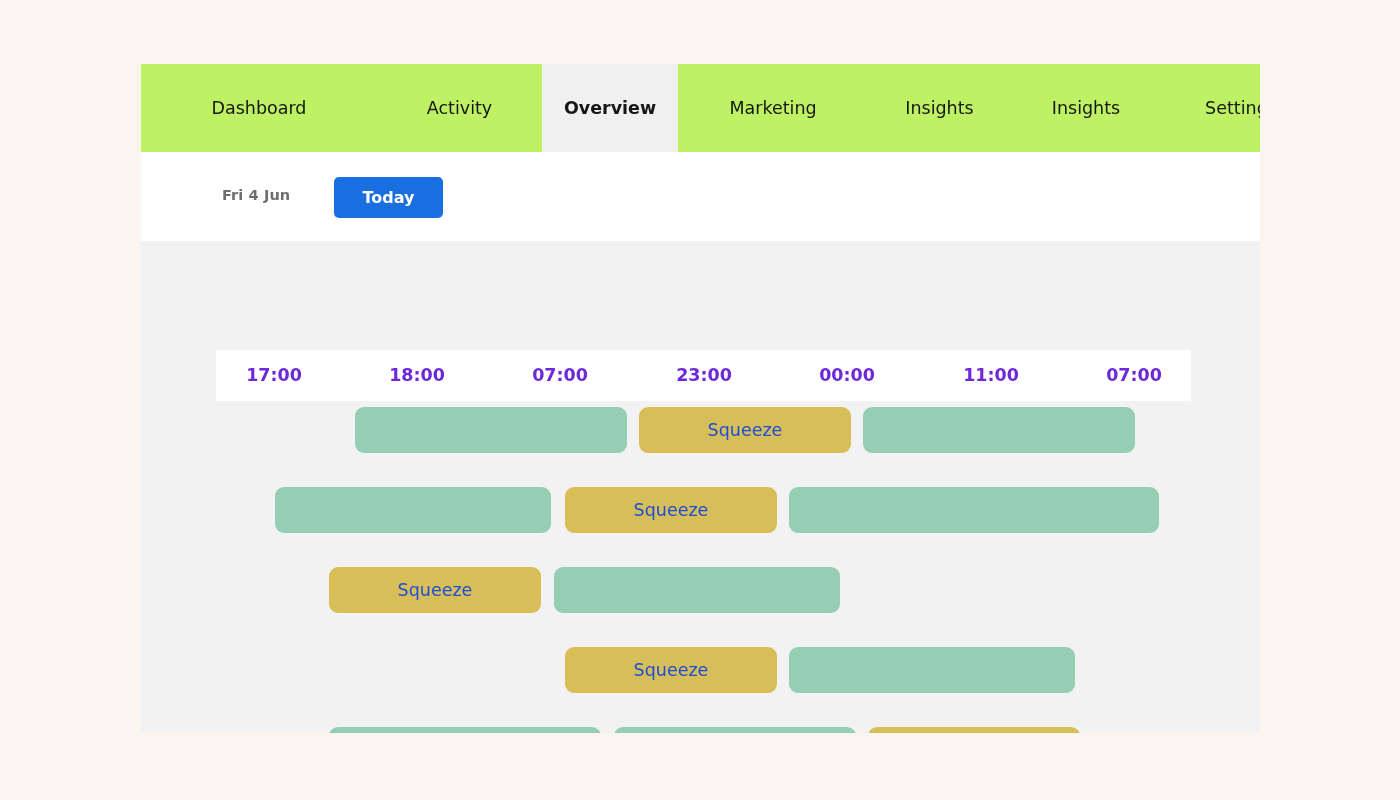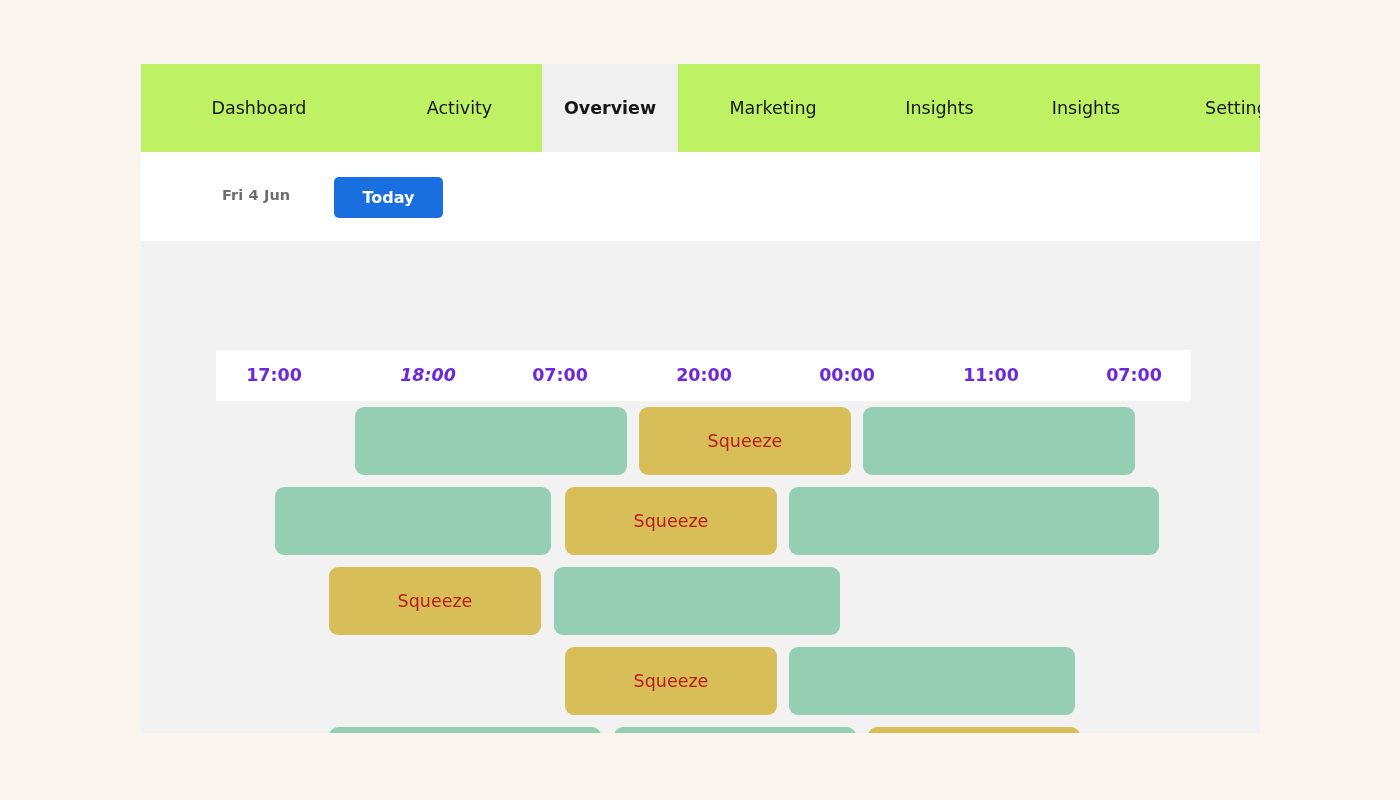--- a/index.html
+++ b/index.html
@@ -140,28 +140,28 @@
   }
   .lane {
     position: absolute;
     left: 0;
     width: 1119px;
     height: 54px;
   }
   .block {
     position: absolute;
     top: 0;
-    height: 68px;
+    height: 46px;
     border-radius: 9px;
     box-sizing: border-box;
     display: flex;
     align-items: center;
     justify-content: center;
     font-size: 17.5px;
-    color: #b91c1c;
+    color: #1d4ed8;
     cursor: pointer;
     overflow: hidden;
   }
   .block.free   { background: #96ceb4; }
   .block.squeeze{ background: #d8be58; }
 </style>
 </head>
 <body>
 
 <div id="app">
@@ -169,23 +169,23 @@
   <div class="tabbar"><div class="tab tab-0">Dashboard</div><div class="tab tab-1">Activity</div><div class="tab tab-2 active">Overview</div><div class="tab tab-3">Marketing</div><div class="tab tab-4">Insights</div><div class="tab tab-5">Insights</div><div class="tab tab-6">Settings</div></div>
 
   <div class="datebar">
     <div class="date-label">Fri 4 Jun</div>
   </div>
   <button class="today-btn">Today</button>
 
   <div class="timeline-panel">
     <div class="ruler">
         <div class="tick" style="left: 58px;">17:00</div>
-        <div class="tick" style="left: 212px; font-style: italic;">18:00</div>
+        <div class="tick" style="left: 201px;">18:00</div>
         <div class="tick" style="left: 344px;">07:00</div>
-        <div class="tick" style="left: 488px;">20:00</div>
+        <div class="tick" style="left: 488px;">23:00</div>
         <div class="tick" style="left: 631px;">00:00</div>
         <div class="tick" style="left: 775px;">11:00</div>
         <div class="tick" style="left: 918px;">07:00</div>
       </div>
     <div class="lanes">
         <div class="lane" style="top: 6px;">
           <div class="block free" style="left: 214px; width: 272px; background: rgb(150, 206, 180);"></div>
           <div class="block squeeze" style="left: 498px; width: 212px; background: rgb(216, 190, 88);">Squeeze</div>
           <div class="block free" style="left: 722px; width: 272px; background: rgb(150, 206, 180);"></div>
         </div>

